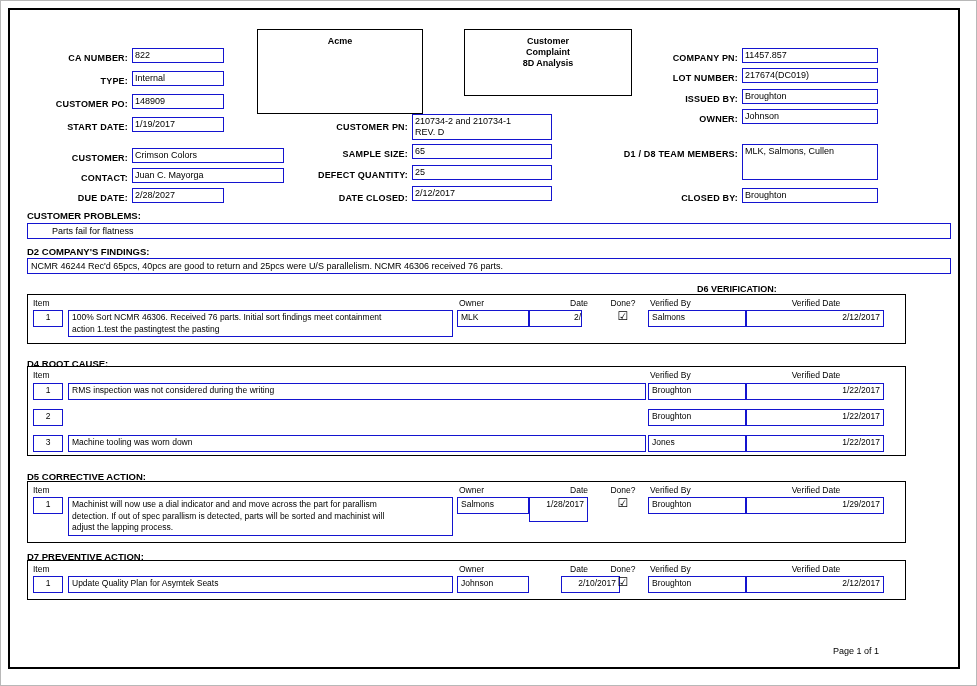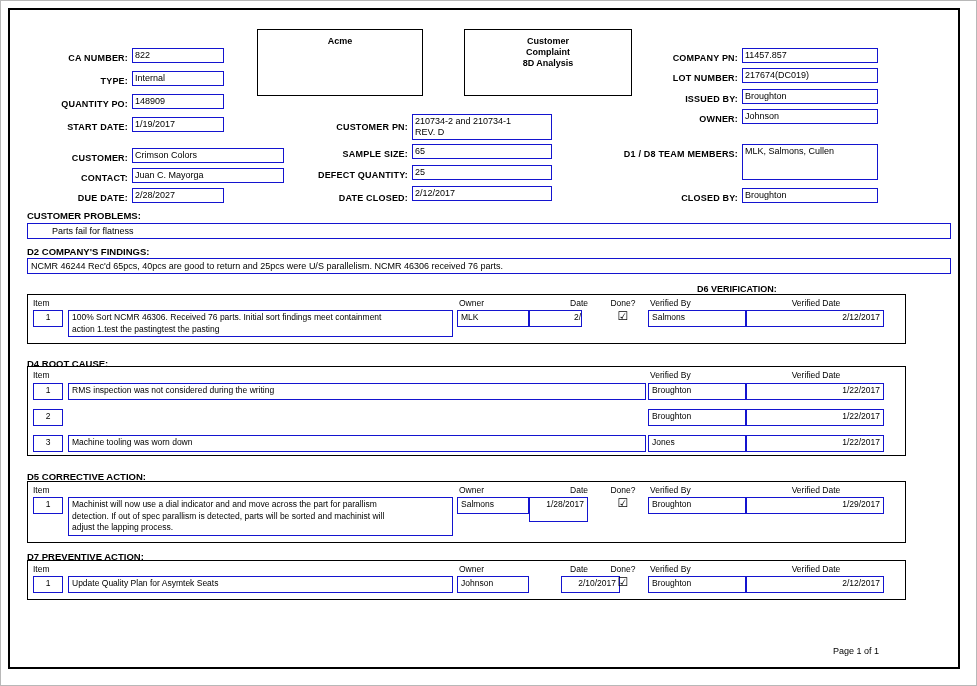--- a/index.html
+++ b/index.html
@@ -151,33 +151,33 @@
   }
 </style>
 </head>
 <body>
 
 <div id="page">
 
   <div class="page-frame-outer"></div>
   <div class="page-frame-inner"></div>
 
-  <div class="titlebox" style="left:257px; top:29px; width:166px; height:67px;">Acme</div>
+  <div class="titlebox" style="left:257px; top:29px; width:166px; height:85px;">Acme</div>
 
   <div class="titlebox" style="left:464px; top:29px; width:168px; height:67px;">Customer
 Complaint
 8D Analysis</div>
 
   <div class="flabel" style="left:20px; top:52px; width:108px;">CA NUMBER:</div>
   <div class="fbox" style="left:132px; top:48px; width:92px; height:15px;">822</div>
 
   <div class="flabel" style="left:20px; top:75px; width:108px;">TYPE:</div>
   <div class="fbox" style="left:132px; top:71px; width:92px; height:15px;">Internal</div>
 
-  <div class="flabel" style="left:20px; top:98px; width:108px;">QUANTITY PO:</div>
+  <div class="flabel" style="left:20px; top:98px; width:108px;">CUSTOMER PO:</div>
   <div class="fbox" style="left:132px; top:94px; width:92px; height:15px;">148909</div>
 
   <div class="flabel" style="left:20px; top:121px; width:108px;">START DATE:</div>
   <div class="fbox" style="left:132px; top:117px; width:92px; height:15px;">1/19/2017</div>
 
   <div class="flabel" style="left:10px; top:152px; width:118px;">CUSTOMER:</div>
   <div class="fbox" style="left:132px; top:148px; width:152px; height:15px;">Crimson Colors</div>
 
   <div class="flabel" style="left:10px; top:172px; width:118px;">CONTACT:</div>
   <div class="fbox" style="left:132px; top:168px; width:152px; height:15px;">Juan C. Mayorga</div>

